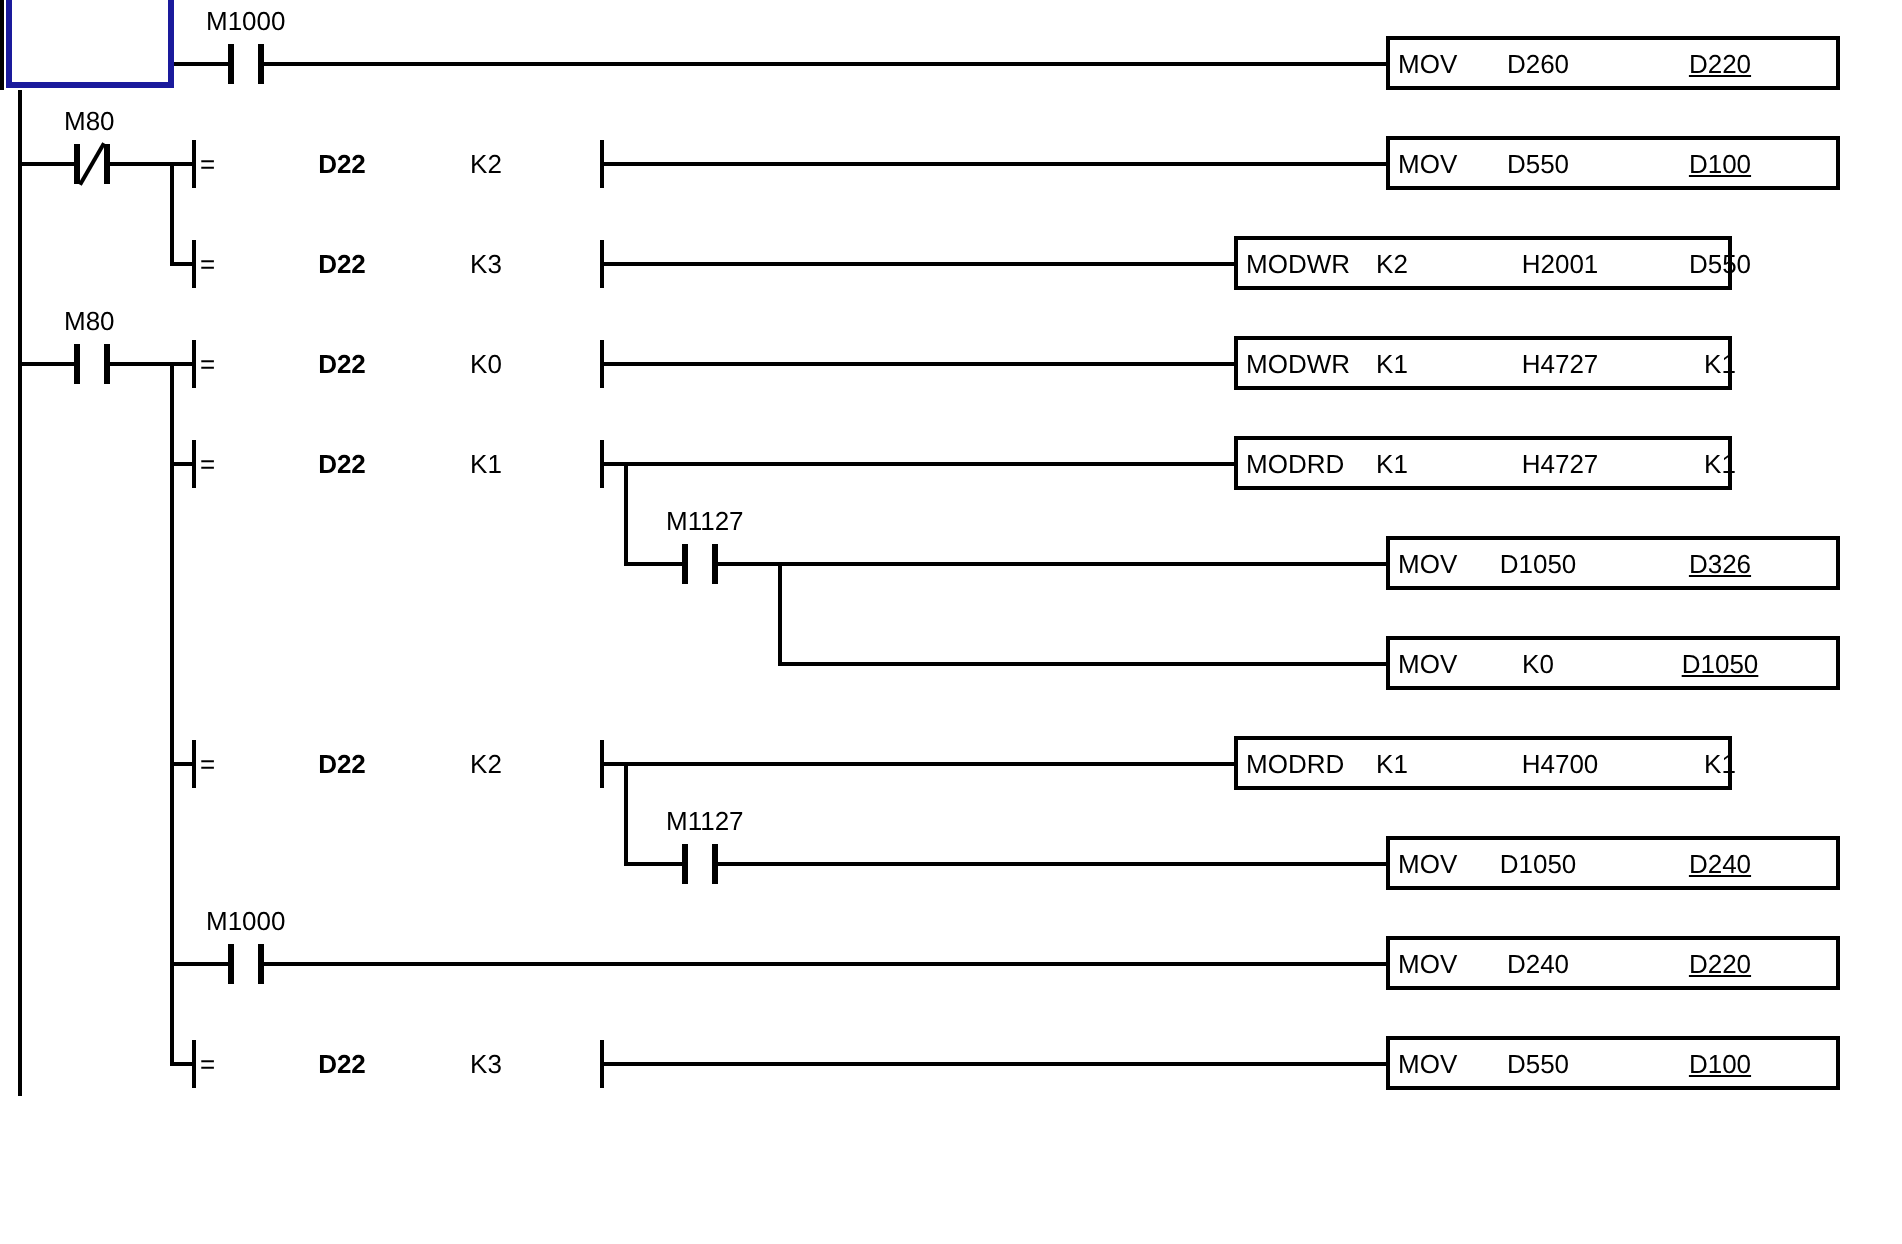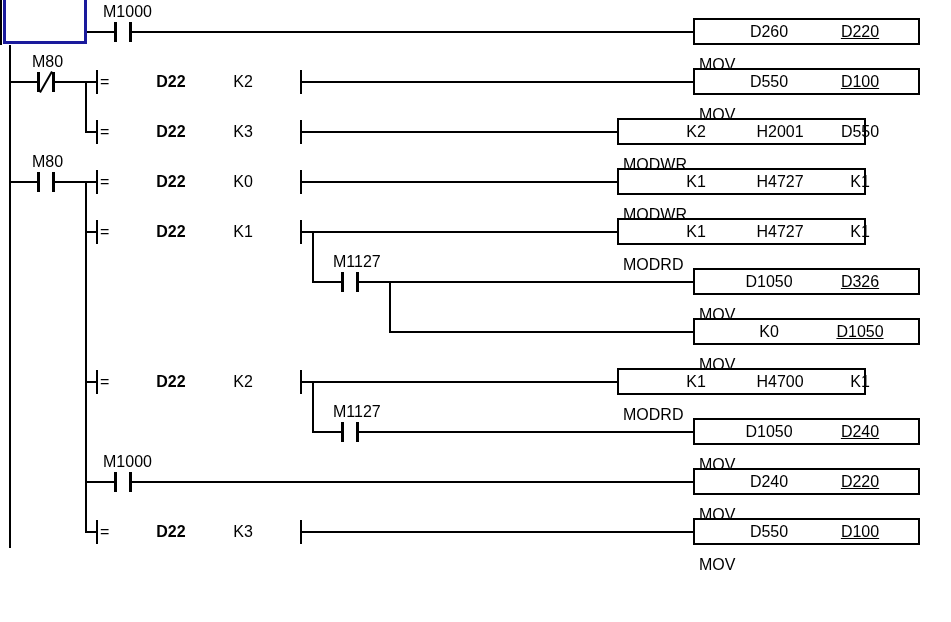--- a/index.html
+++ b/index.html
@@ -1,33 +1,33 @@
 <!DOCTYPE html>
 <html><head>
 <meta charset="utf-8">
 <style>
   html,body{margin:0;padding:0;background:#fff;}
   #canvas{position:relative;width:951px;height:622px;background:#fff;overflow:hidden;
-          font-family:"Liberation Sans",sans-serif;font-size:16px;color:#000;}
+          font-family:"Liberation Sans",sans-serif;font-size:13px;color:#000;}
   .wire-h{position:absolute;height:2px;background:#000;}
   .wire-v{position:absolute;width:2px;background:#000;}
   .contact{position:absolute;width:18px;height:20px;}
   .cbar{position:absolute;top:0;width:3px;height:20px;background:#000;}
   .cbar.b1{left:0;} .cbar.b2{left:15px;}
   .ncslash{position:absolute;left:8px;top:-2px;width:2px;height:24px;background:#000;transform:rotate(30deg);}
   .clabel{position:absolute;white-space:nowrap;}
   .cmp{position:absolute;width:208px;height:24px;}
   .tick{position:absolute;top:0;width:2px;height:24px;background:#000;}
   .tick.tl{left:0;} .tick.tr{left:204px;}
   .cmpop{position:absolute;left:4px;top:50%;transform:translateY(-50%);}
   .cmps1{position:absolute;left:44px;width:62px;top:50%;transform:translateY(-50%);text-align:center;font-weight:bold;}
   .cmps2{position:absolute;left:116px;width:62px;top:50%;transform:translateY(-50%);text-align:center;}
   .opbox{position:absolute;height:27px;border:2px solid #000;background:#fff;box-sizing:border-box;}
   .opbox.w2{width:227px;} .opbox.w4{width:249px;}
-  .instr{position:absolute;left:4px;top:50%;transform:translateY(-50%);white-space:nowrap;margin-top:33px;}
+  .instr{position:absolute;left:4px;top:50%;transform:translateY(-50%);white-space:nowrap;}
   .op{position:absolute;width:86px;top:50%;transform:translateY(-50%);text-align:center;white-space:nowrap;}
   .w2 .o1{left:31px;} .w2 .o2{left:122px;text-decoration:underline;}
   .w4 .o1{left:34px;} .w4 .o2{left:118px;} .w4 .o3{left:198px;}
   .selcursor{position:absolute;left:3px;top:-4px;width:84px;height:48px;
              border:3px solid #1a1a9c;box-sizing:border-box;background:transparent;}
 </style>
 </head>
 <body>
 
 <div id="canvas">

